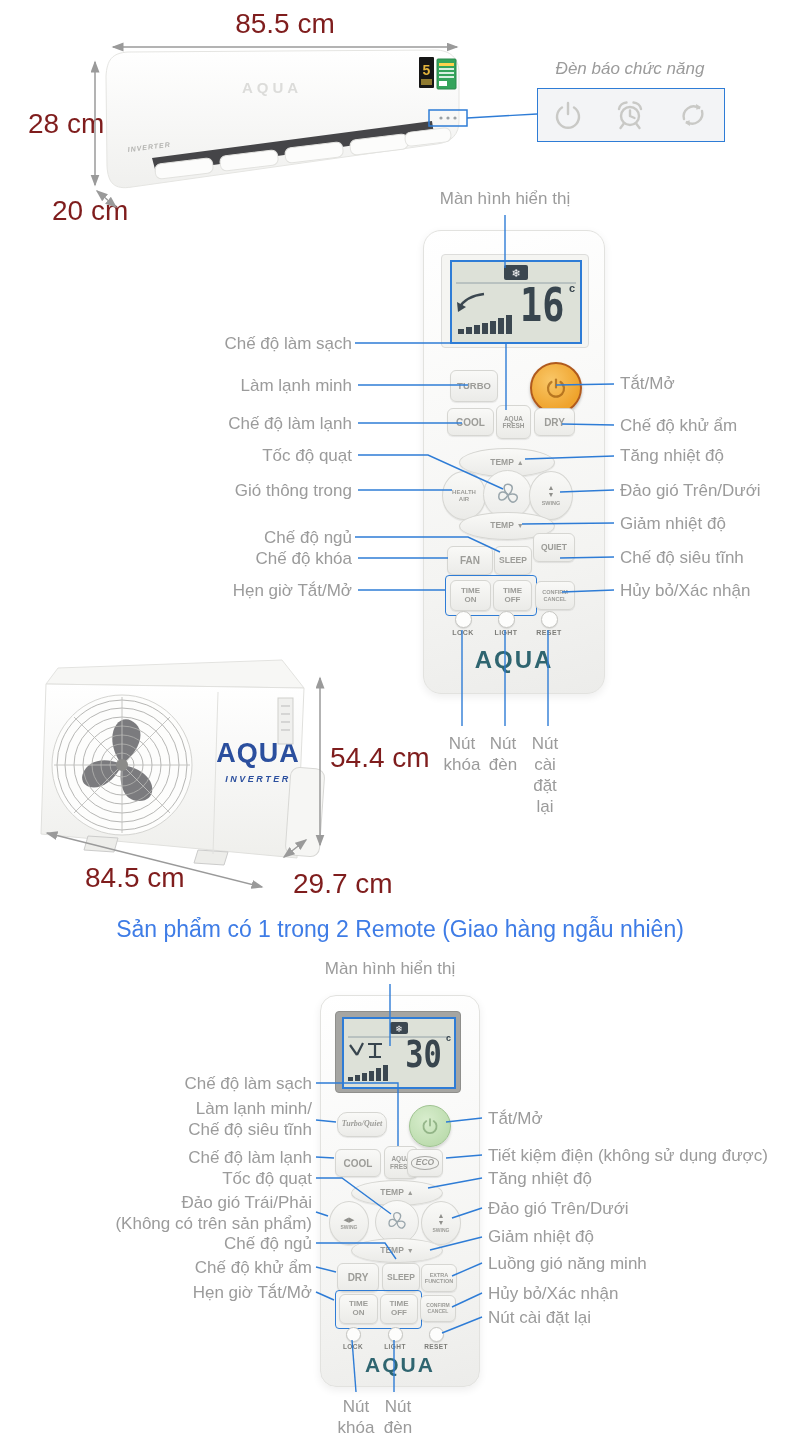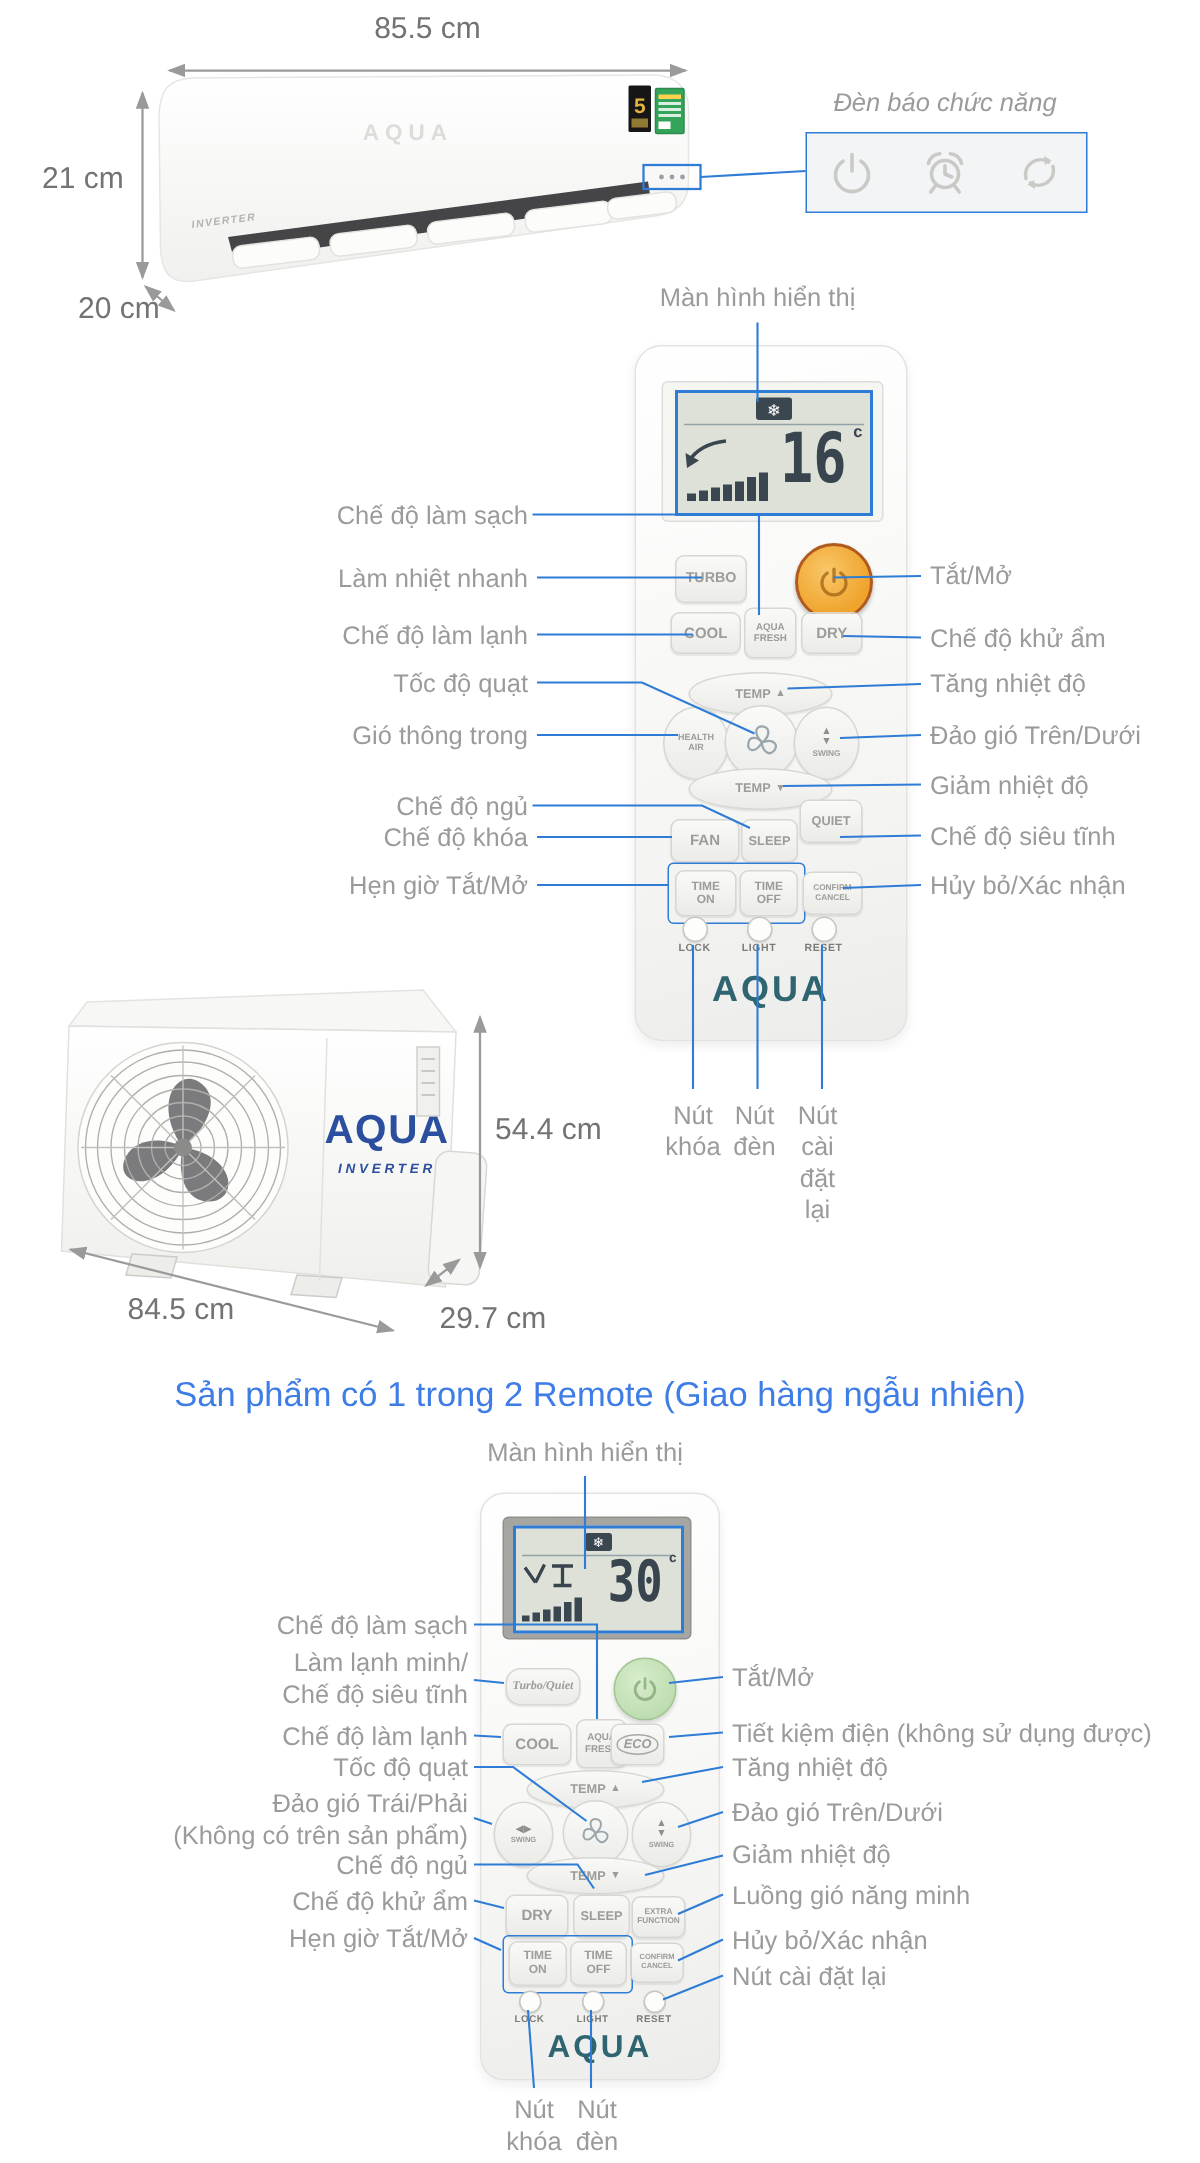--- a/index.html
+++ b/index.html
@@ -1,21 +1,21 @@
 <!DOCTYPE html>
 <html><head>
 <meta charset="utf-8">
 <style>
   html,body{margin:0;padding:0;background:#fff;}
   #page{position:relative;width:800px;height:1442px;background:#fff;overflow:hidden;
         font-family:"Liberation Sans","DejaVu Sans",sans-serif;}
   .lbl{position:absolute;color:#9b9b9b;font-size:17px;line-height:1.24;white-space:pre-line;}
   .lbl.right{text-align:right;}
   .lbl.center{text-align:center;}
-  .dim{position:absolute;color:#737373;font-size:20px;}
+  .dim{position:absolute;color:#7f1d1d;font-size:28px;}
   .heading{position:absolute;left:0;top:916px;width:800px;text-align:center;
            color:#3e7ce6;font-size:23px;}
   .remote{position:absolute;background:linear-gradient(165deg,#ffffff 0%,#f4f4f2 70%,#ececea 100%);
           border:1px solid #e2e2df;border-radius:18px;box-shadow:0 3px 8px rgba(0,0,0,.07);}
   .btn{position:absolute;background:linear-gradient(#f9f9f7,#ebebe8);border:1px solid #d6d6d2;
        border-radius:6px;color:#9c9c98;font-weight:bold;display:flex;align-items:center;
        justify-content:center;text-align:center;white-space:pre-line;
        box-shadow:0 1px 1px rgba(0,0,0,.08);line-height:1.1;}
   .lens{border-radius:50%;flex-direction:column;}
   .circlebtn{position:absolute;border-radius:50%;display:flex;align-items:center;justify-content:center;}
@@ -70,21 +70,21 @@
     </g>
     <g>
       <rect x="429" y="110" width="38" height="16" fill="none" stroke="#2e7cd6" stroke-width="1.5"></rect>
       <circle cx="441" cy="118" r="1.6" fill="#9aa0a4"></circle>
       <circle cx="448" cy="118" r="1.6" fill="#9aa0a4"></circle>
       <circle cx="455" cy="118" r="1.6" fill="#9aa0a4"></circle>
     </g>
   </svg>
 
   <div class="dim" style="left:215px;top:8px;width:140px;text-align:center;">85.5 cm</div>
-  <div class="dim" style="left:28px;top:108px;">21 cm</div>
+  <div class="dim" style="left:28px;top:108px;">28 cm</div>
   <div class="dim" style="left:52px;top:195px;">20 cm</div>
 
   <div class="lbl center" style="left:537px;top:58px;width:186px;font-style:italic;">Đèn báo chức năng</div>
   <div style="position:absolute;left:537px;top:88px;width:186px;height:52px;border:1.5px solid #2e7cd6;background:#f3f4f6;display:flex;align-items:center;justify-content:space-around;">
     <svg width="32" height="32" viewBox="0 0 32 32" fill="none" stroke="#c9c9c6" stroke-width="2.4" stroke-linecap="round">
       <path d="M10,8.5 a11,11 0 1 0 12,0"></path>
         <line x1="16" y1="4" x2="16" y2="15"></line>
     </svg>
     <svg width="34" height="34" viewBox="0 0 34 34" fill="none" stroke="#c9c9c6" stroke-width="2.4" stroke-linecap="round">
       <circle cx="17" cy="18" r="9"></circle>
@@ -173,21 +173,21 @@
     <div class="smallround" style="left:31px;top:380px;"></div>
     <div class="smallround" style="left:74px;top:380px;"></div>
     <div class="smallround" style="left:117px;top:380px;"></div>
     <div class="keylabel" style="left:19px;top:398px;">LOCK</div>
     <div class="keylabel" style="left:62px;top:398px;">LIGHT</div>
     <div class="keylabel" style="left:105px;top:398px;">RESET</div>
     <div class="brandlogo" style="left:0;top:415px;width:180px;font-size:24px;">AQUA</div>
   </div>
 
   <div class="lbl right" style="left:132px;top:333px;width:220px;">Chế độ làm sạch</div>
-  <div class="lbl right" style="left:132px;top:375px;width:220px;">Làm nhiệt nhanh</div>
+  <div class="lbl right" style="left:132px;top:375px;width:220px;">Làm lạnh minh</div>
   <div class="lbl right" style="left:132px;top:413px;width:220px;">Chế độ làm lạnh</div>
   <div class="lbl right" style="left:132px;top:445px;width:220px;">Tốc độ quạt</div>
   <div class="lbl right" style="left:132px;top:480px;width:220px;">Gió thông trong</div>
   <div class="lbl right" style="left:132px;top:527px;width:220px;">Chế độ ngủ</div>
   <div class="lbl right" style="left:132px;top:548px;width:220px;">Chế độ khóa</div>
   <div class="lbl right" style="left:132px;top:580px;width:220px;">Hẹn giờ Tắt/Mở</div>
 
   <div class="lbl" style="left:620px;top:373px;width:176px;">Tắt/Mở</div>
   <div class="lbl" style="left:620px;top:415px;width:176px;">Chế độ khử ẩm</div>
   <div class="lbl" style="left:620px;top:445px;width:176px;">Tăng nhiệt độ</div>

